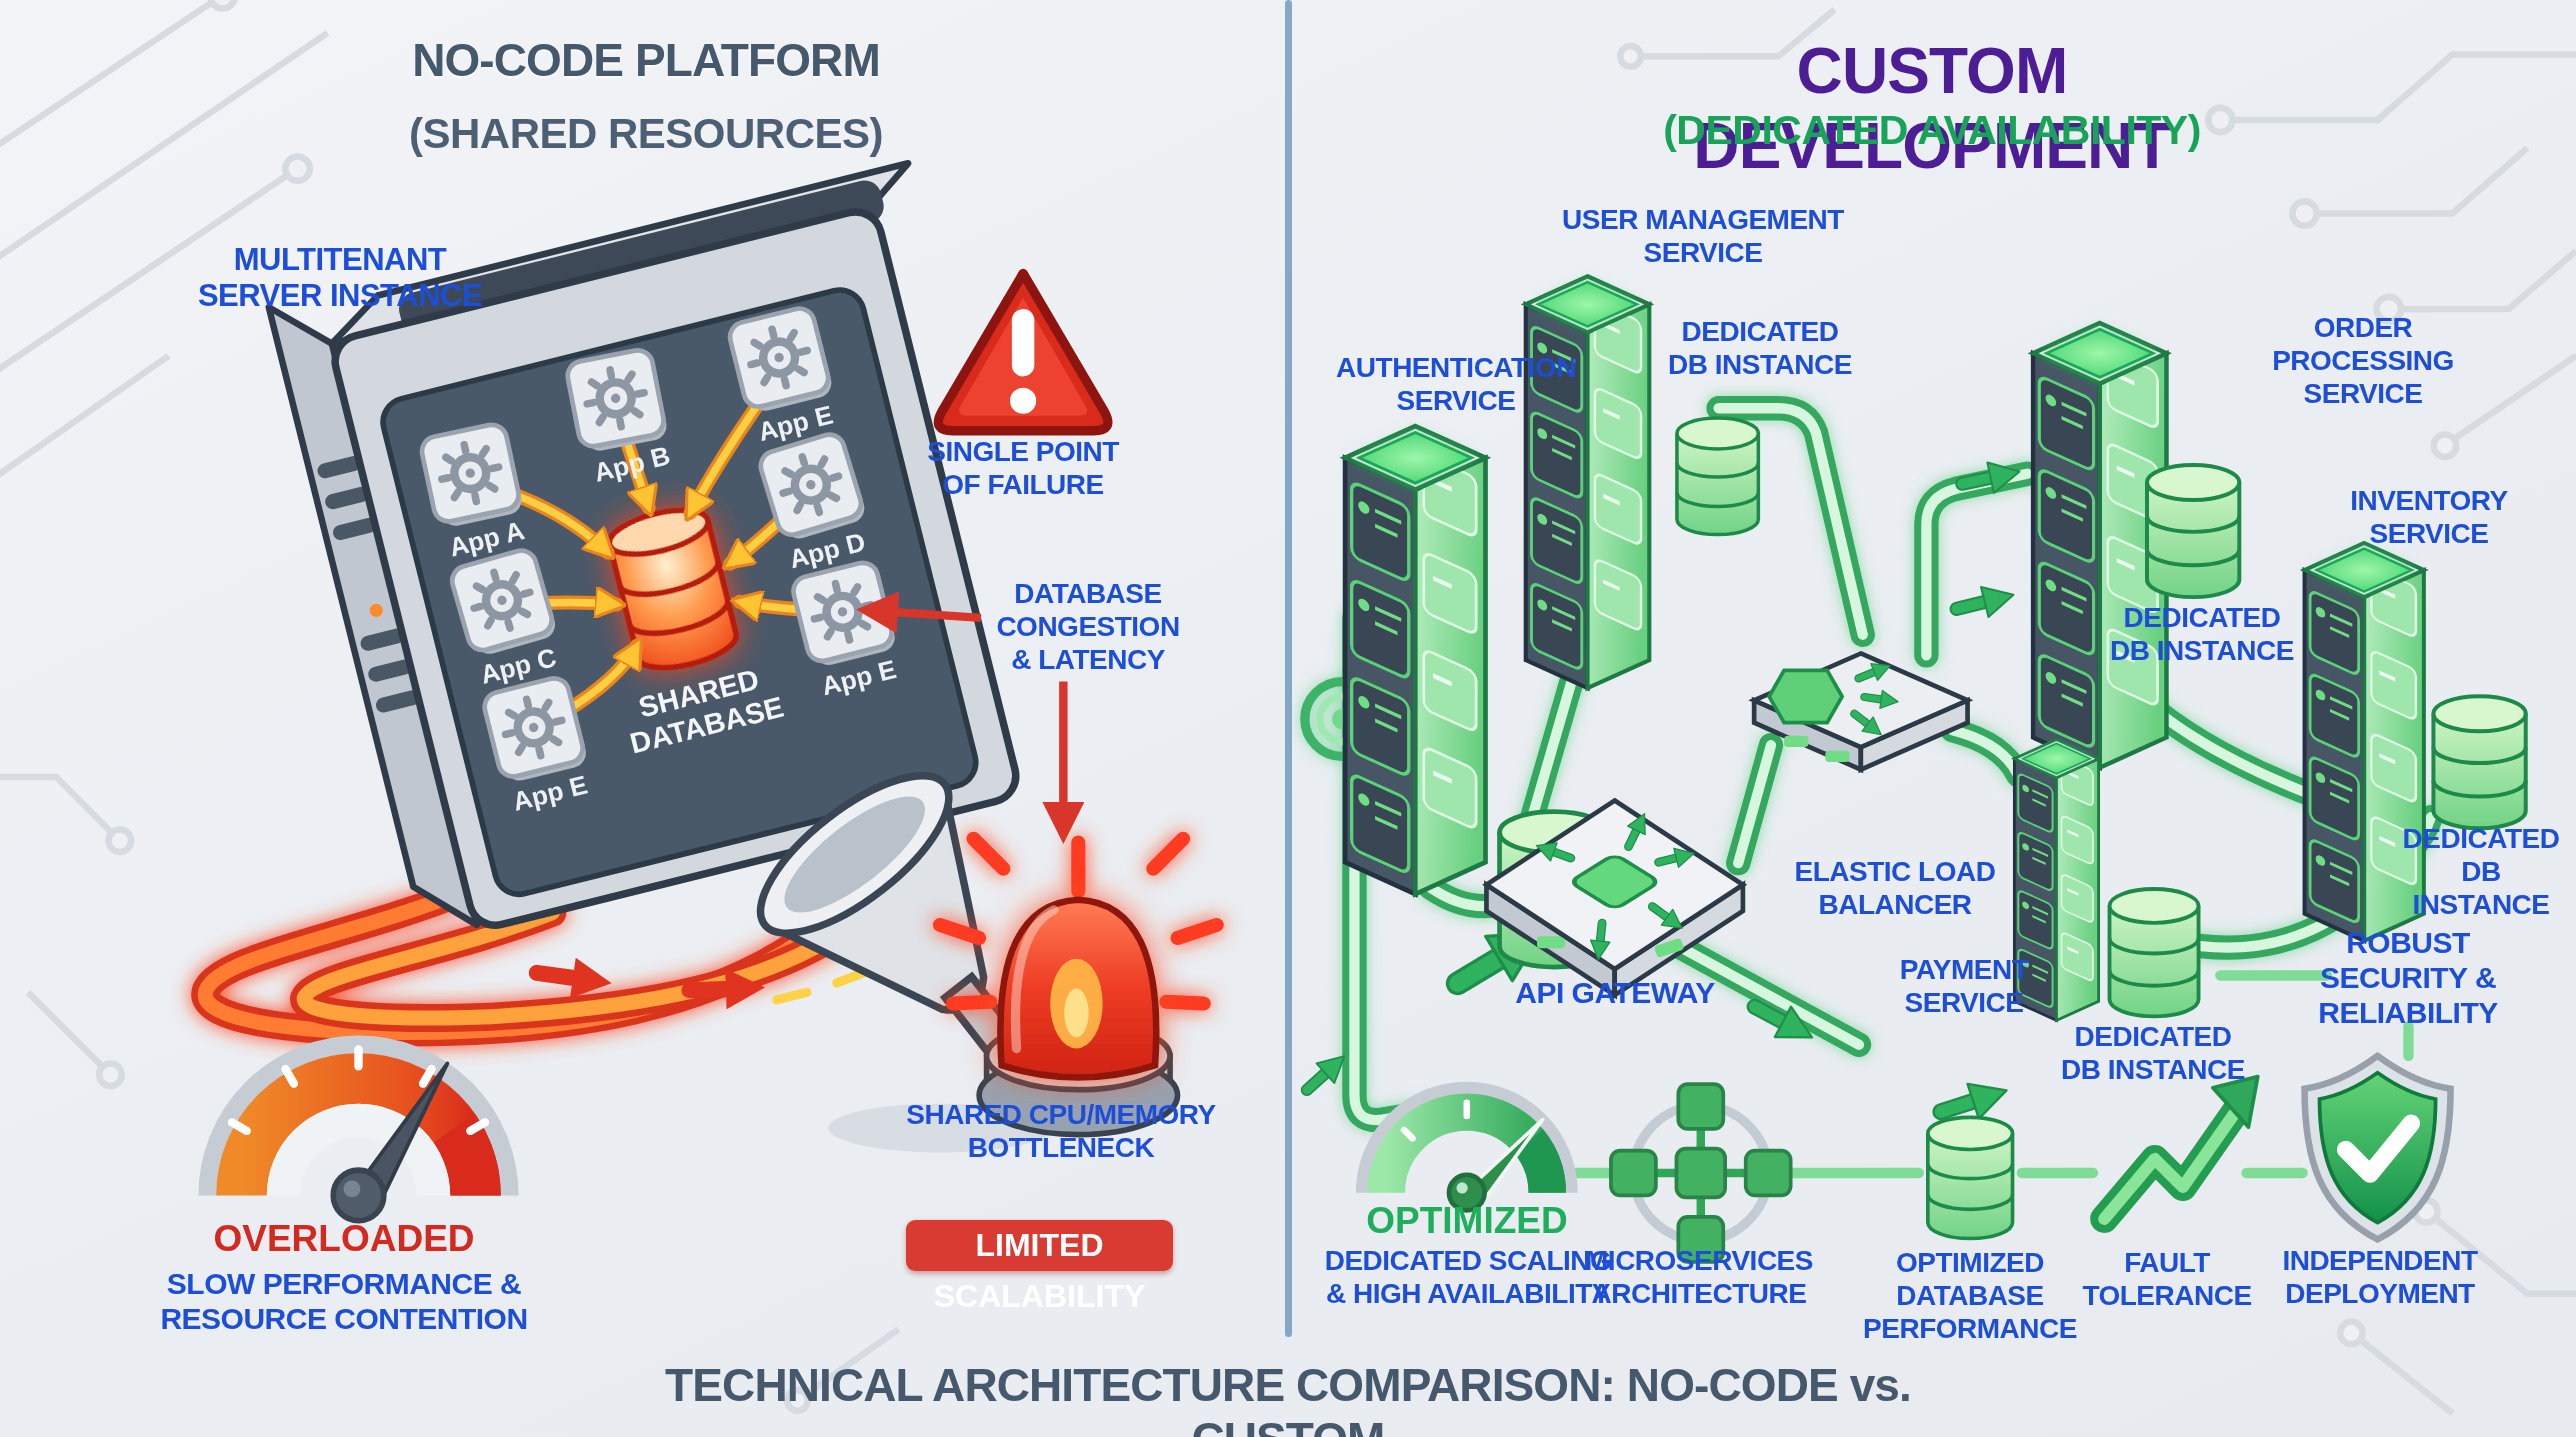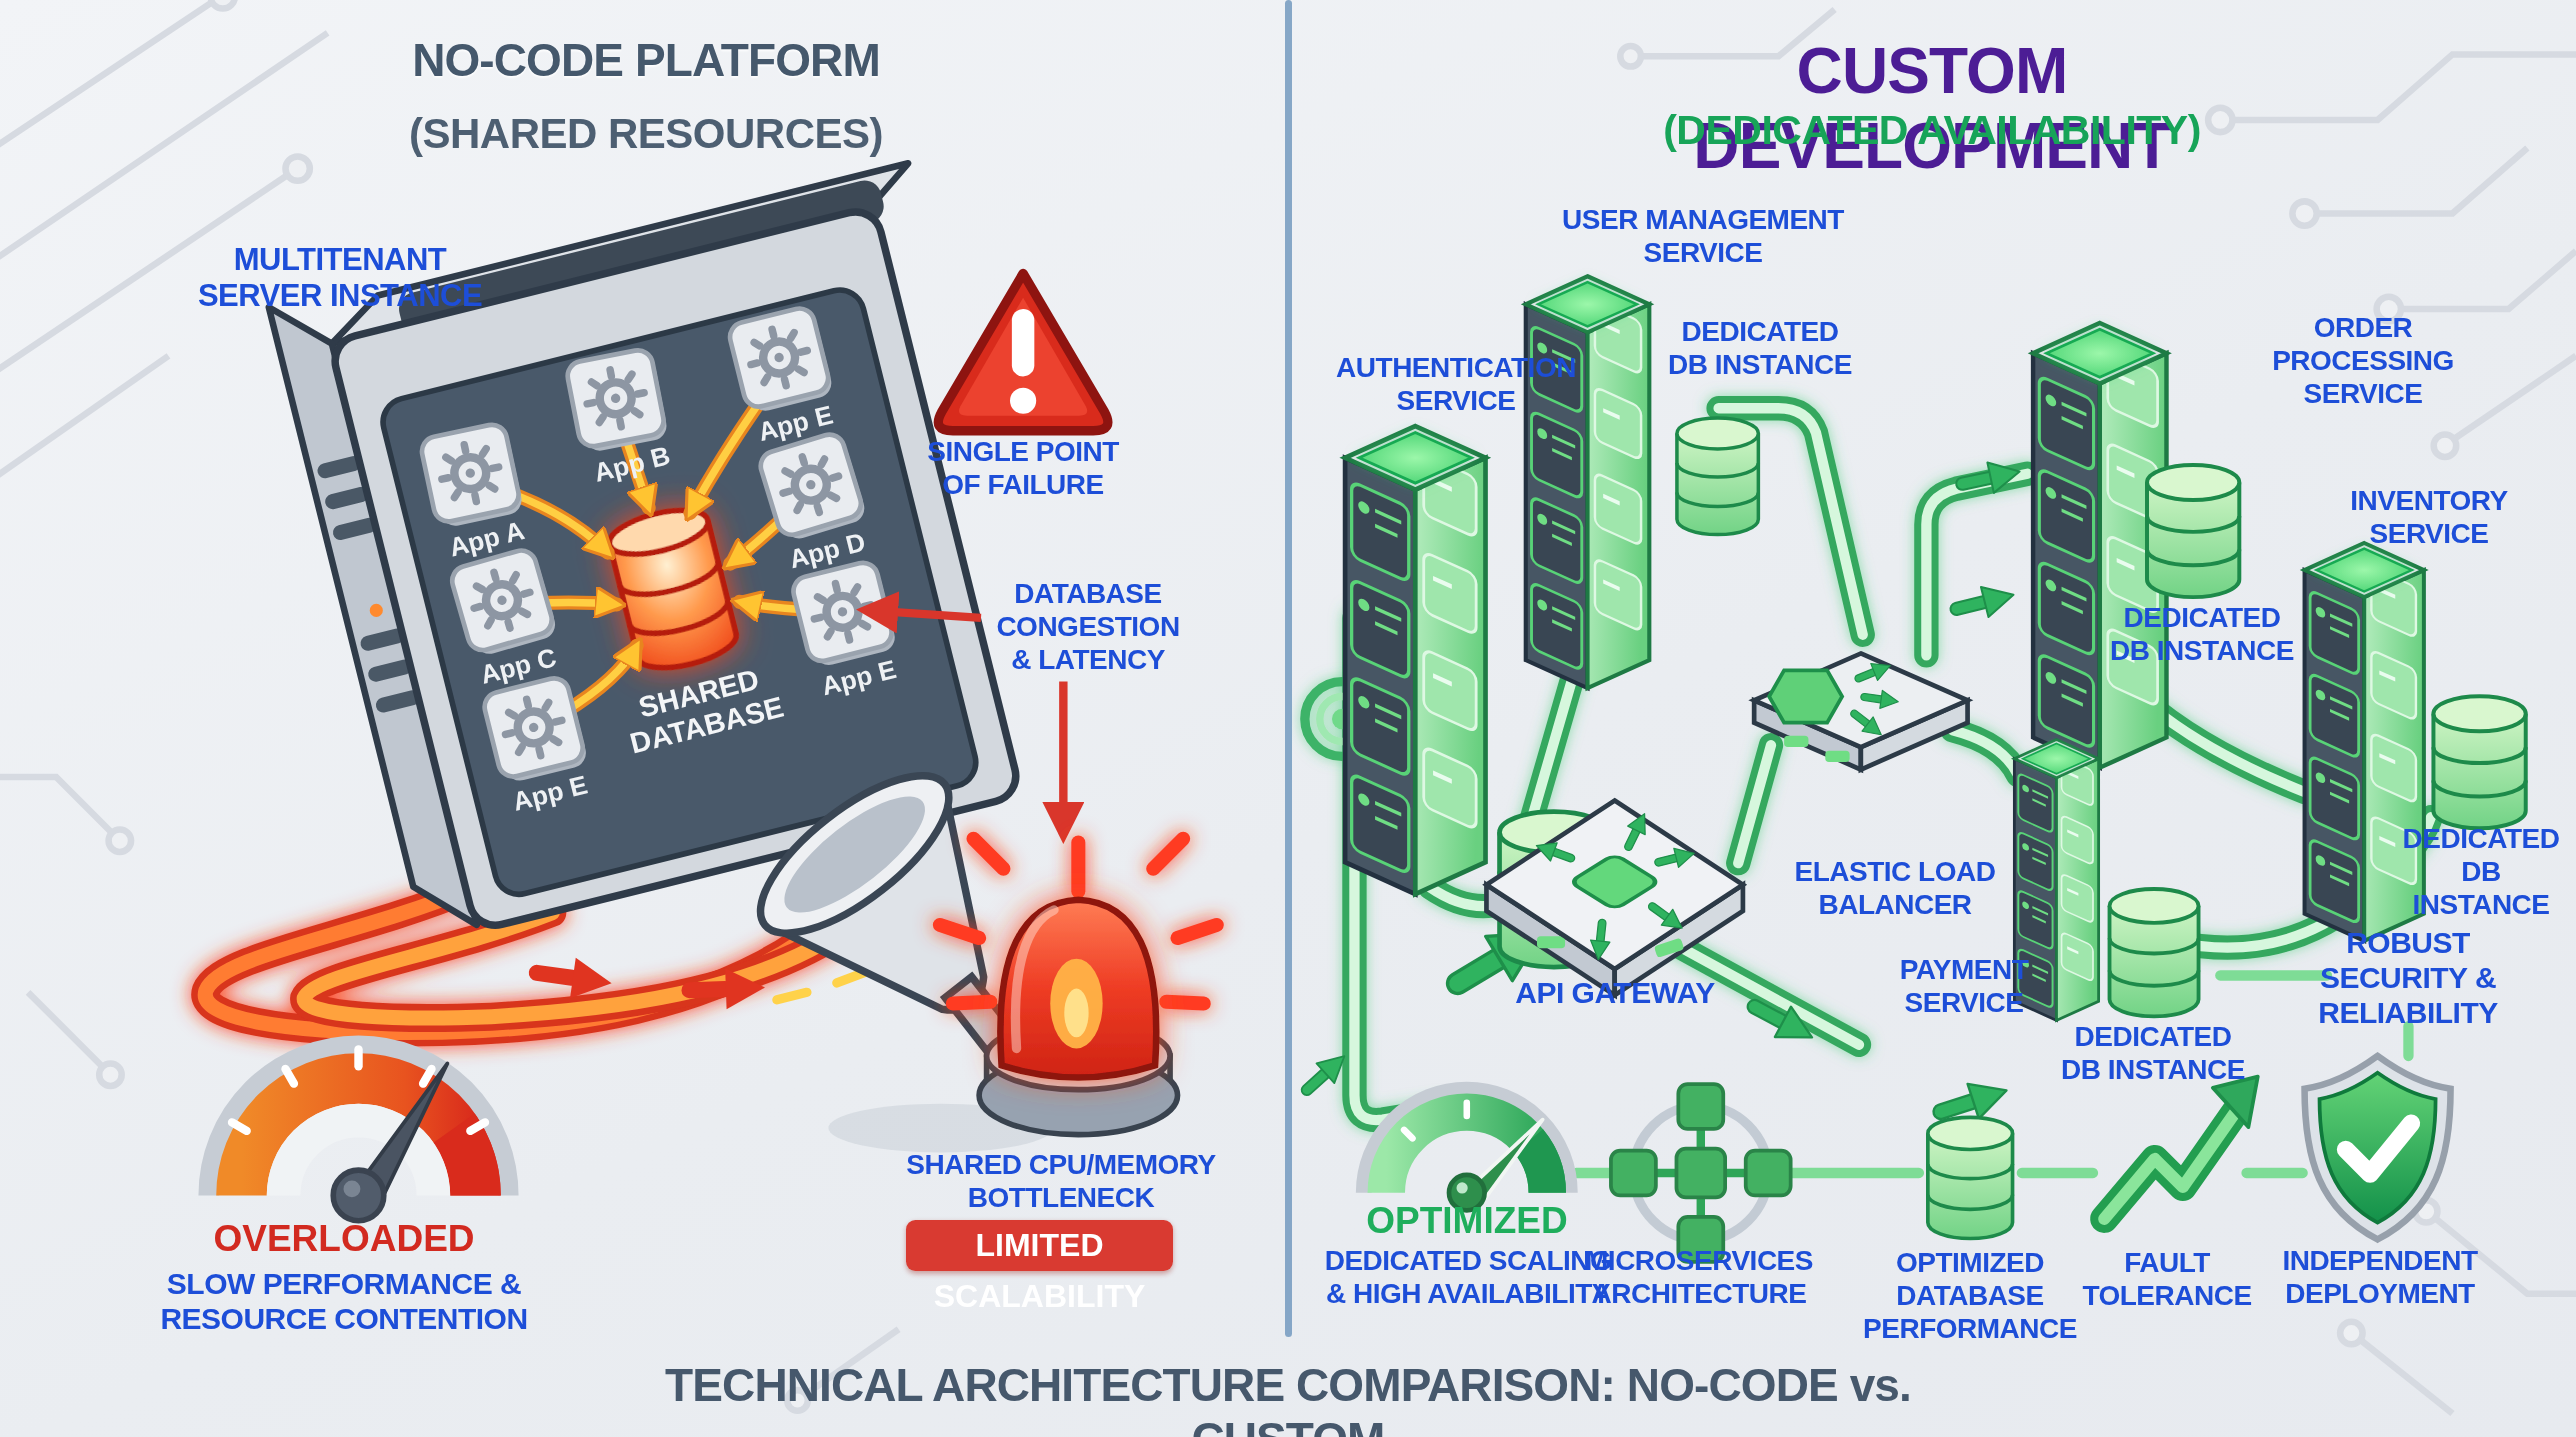--- a/index.html
+++ b/index.html
@@ -478,21 +478,21 @@
 
 <div class="lbl title-left" style="left:646px;top:34px;">NO-CODE PLATFORM</div>
 <div class="lbl sub-left" style="left:646px;top:109px;">(SHARED RESOURCES)</div>
 <div class="lbl cap33" style="left:340px;top:242px;">MULTITENANT
 SERVER INSTANCE</div>
 <div class="lbl n30" style="left:1023px;top:436px;">SINGLE POINT
 OF FAILURE</div>
 <div class="lbl n30" style="left:1088px;top:578px;">DATABASE
 CONGESTION
 &amp; LATENCY</div>
-<div class="lbl n30" style="left:1061px;top:1149px;">SHARED CPU/MEMORY
+<div class="lbl n30" style="left:1061px;top:1099px;">SHARED CPU/MEMORY
 BOTTLENECK</div>
 <div class="badge">LIMITED SCALABILITY</div>
 <div class="lbl red-txt" style="left:344px;top:1217px;">OVERLOADED</div>
 <div class="lbl n32" style="left:344px;top:1266px;">SLOW PERFORMANCE &amp;
 RESOURCE CONTENTION</div>
 
 <div class="lbl title-right" style="left:1932px;top:34px;">CUSTOM DEVELOPMENT</div>
 <div class="lbl sub-right" style="left:1932px;top:107px;">(DEDICATED AVAILABILITY)</div>
 <div class="lbl n30" style="left:1703px;top:204px;">USER MANAGEMENT
 SERVICE</div>

